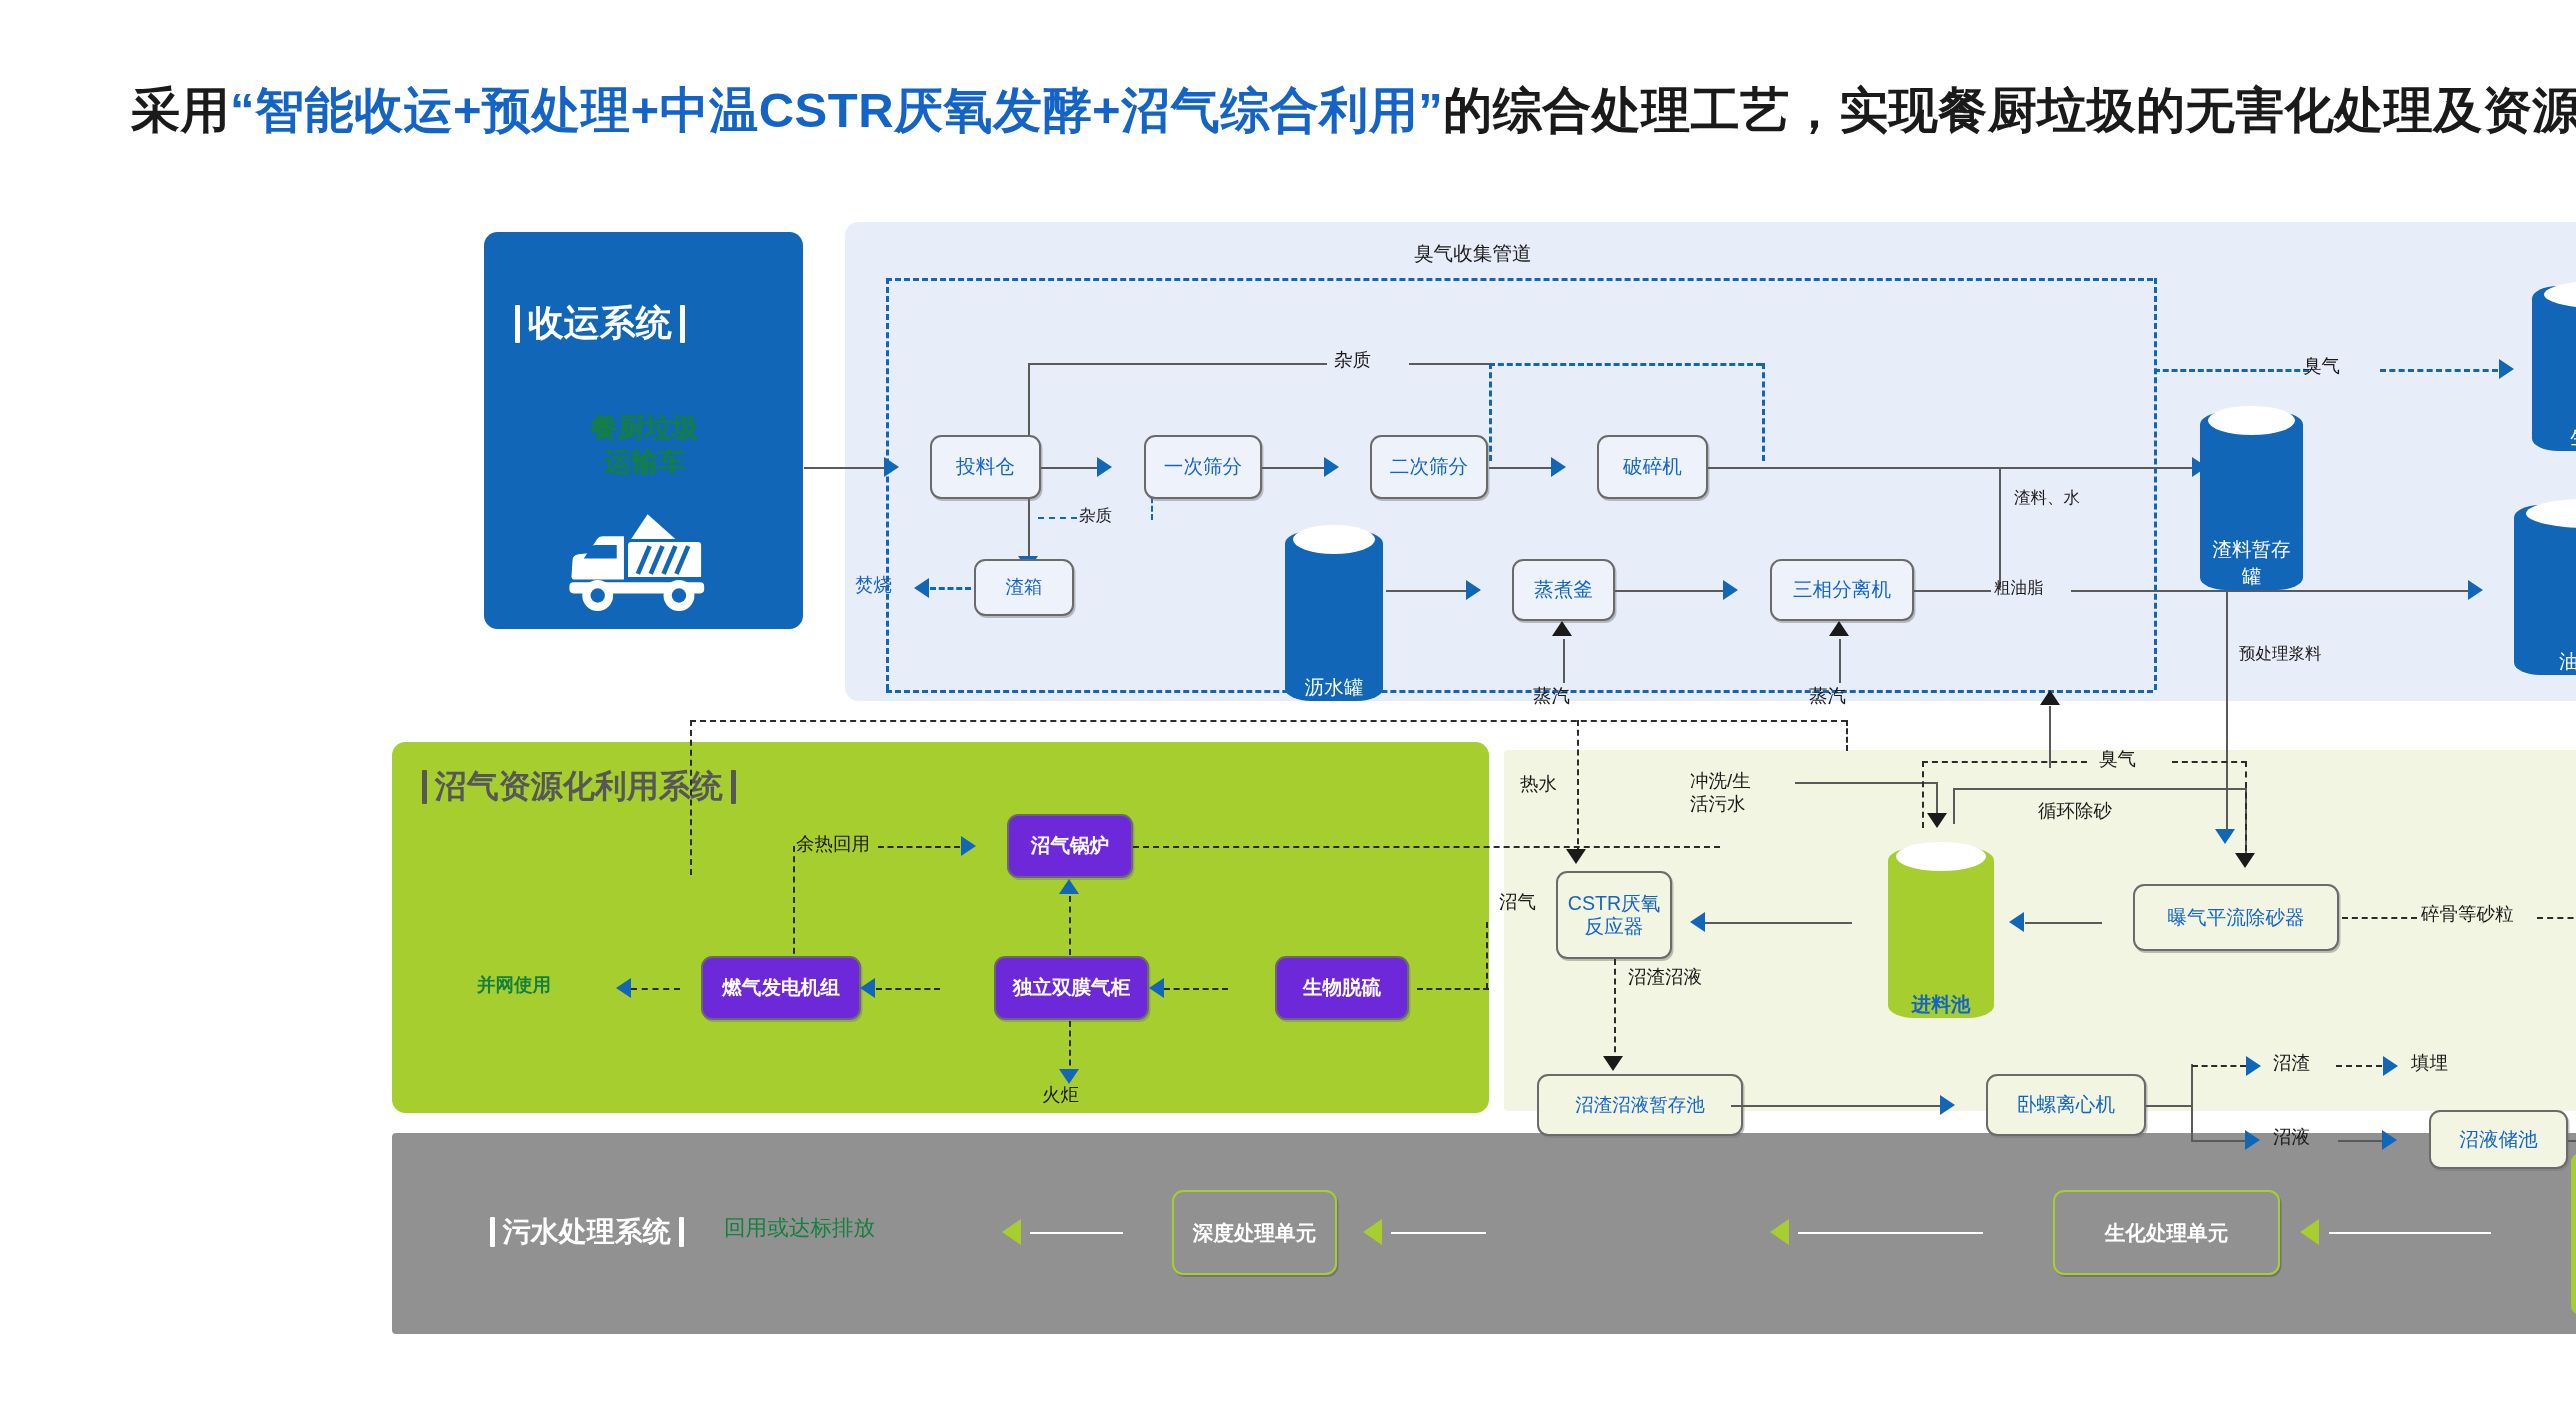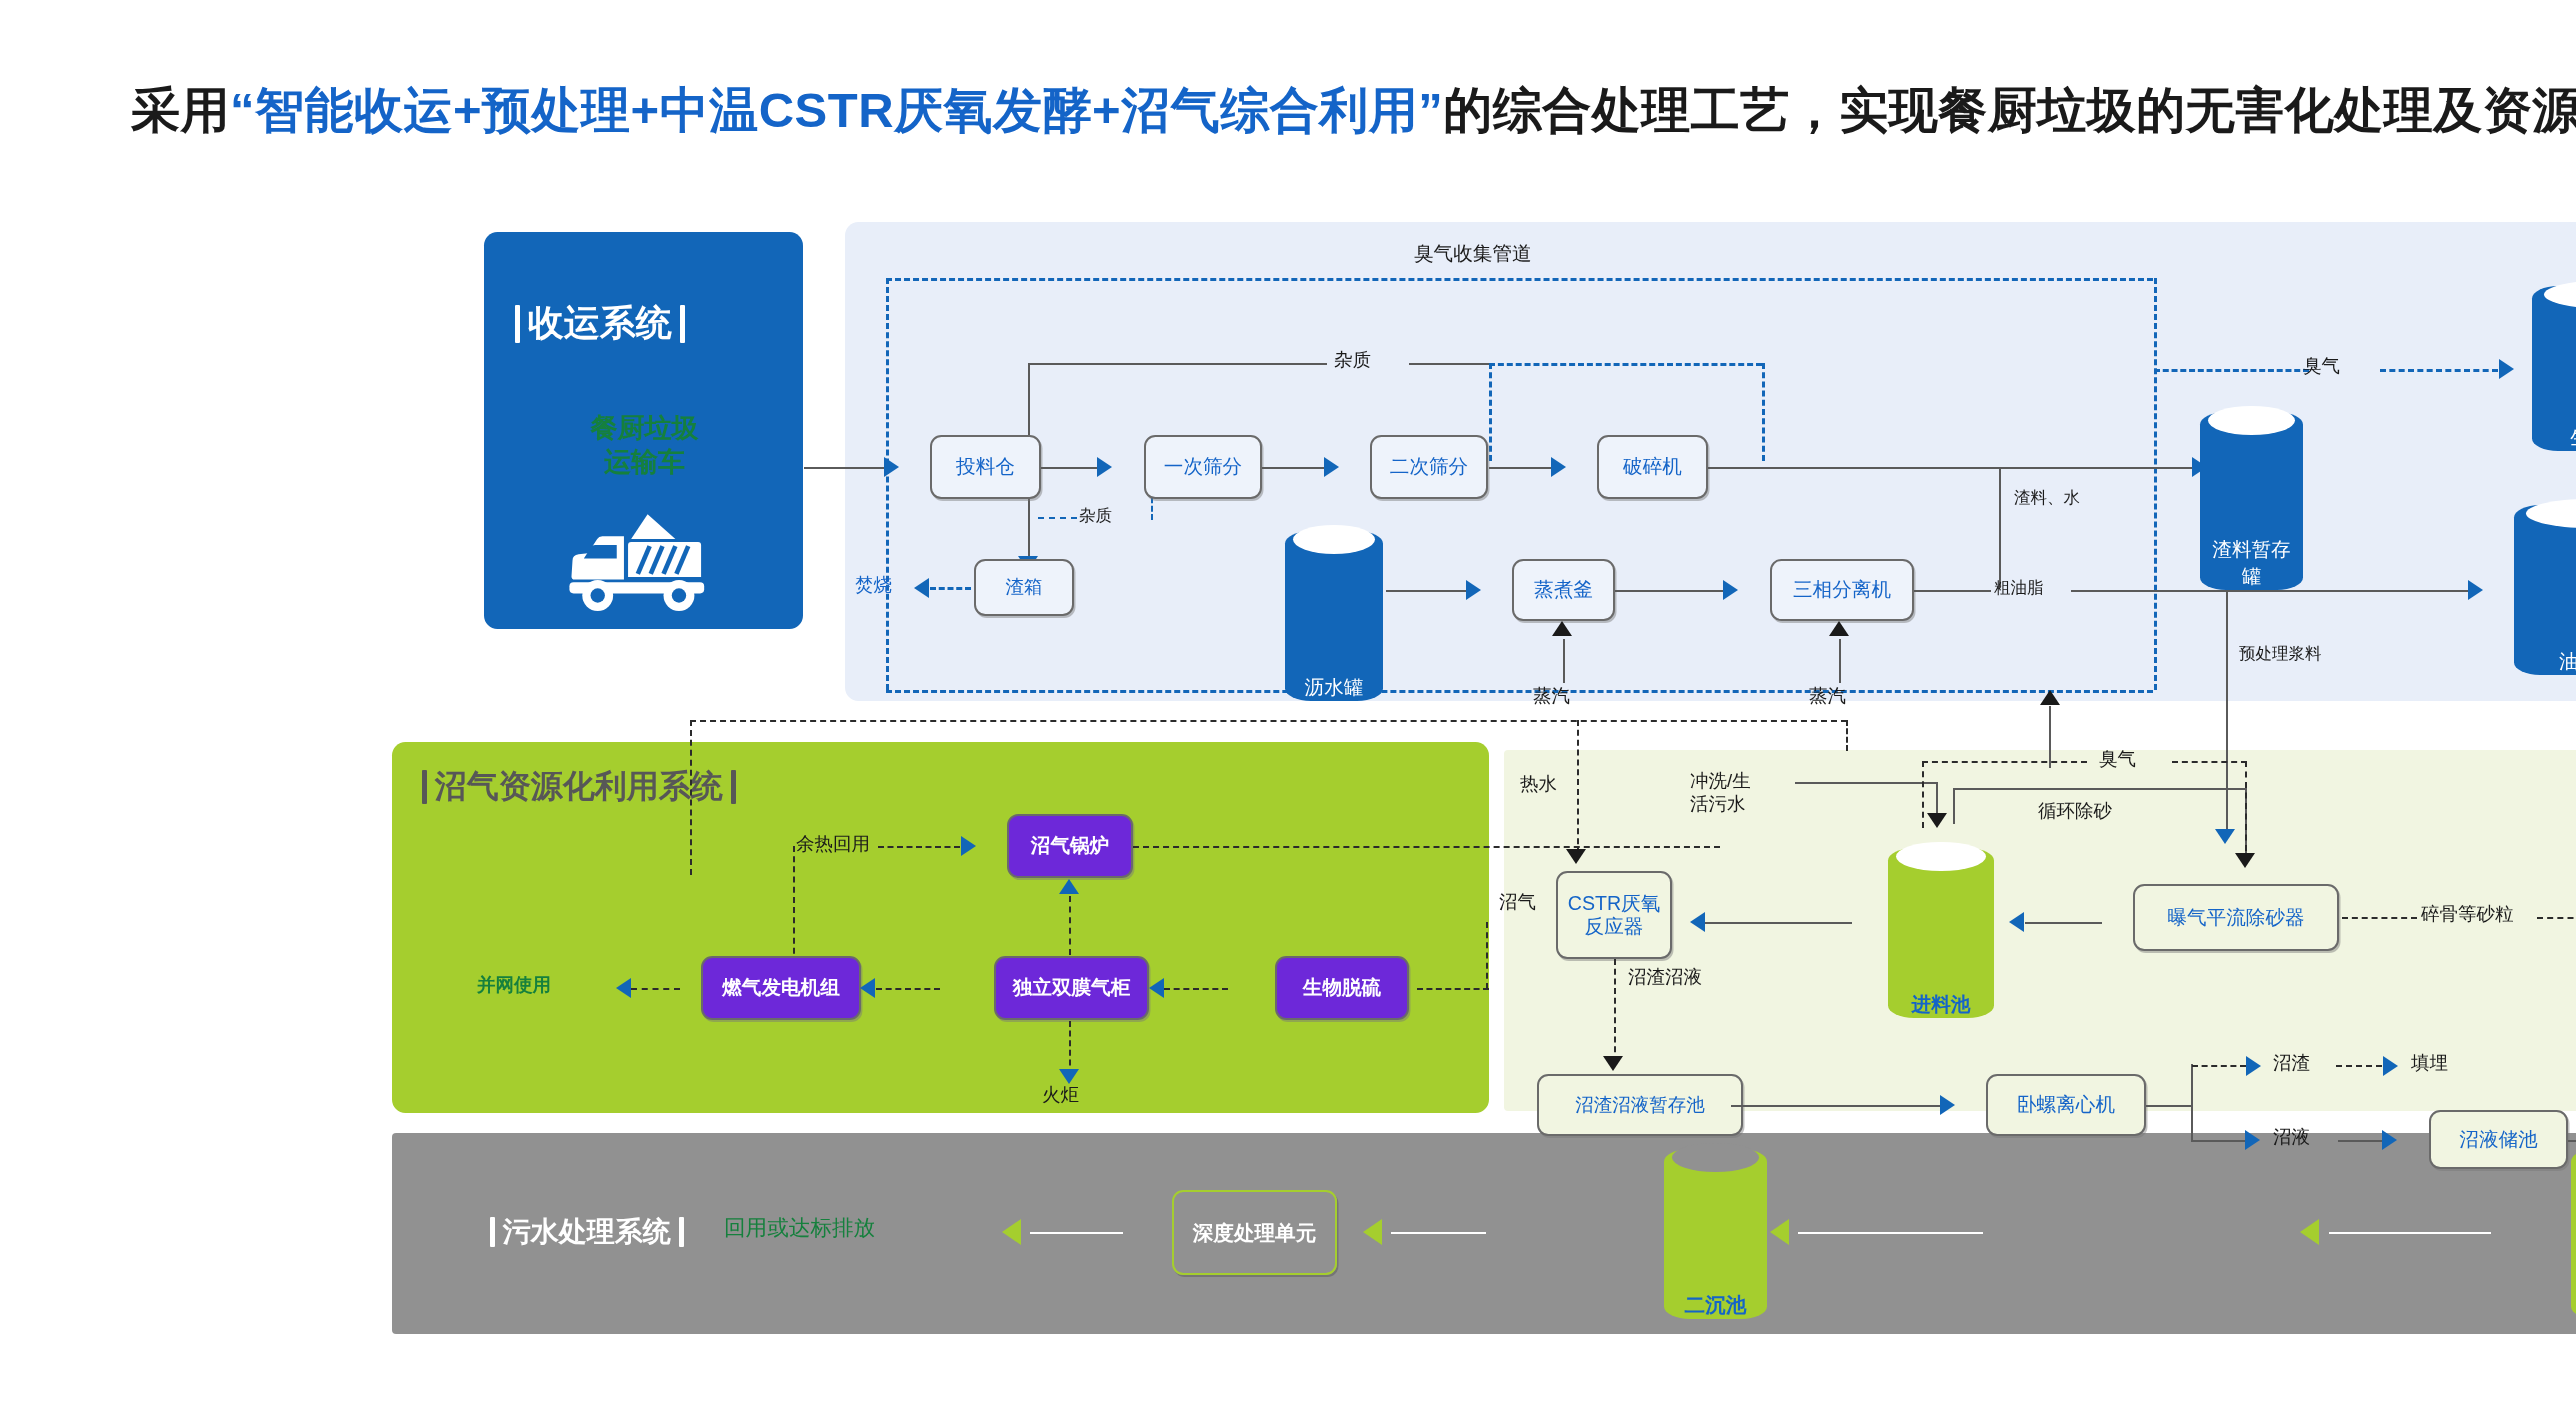--- a/index.html
+++ b/index.html
@@ -390,28 +390,27 @@
   <div class="ln h white" style="left:1030px;top:1232px;width:93px;"></div>
   <div class="ar grn l" style="left:1002px;top:1219px;"></div>
 
   <div class="nbox on-gray" style="left:1172px;top:1190px;width:165px;height:85px;font-size:20.6px;">
       <span>深度处理单元</span>
     </div>
 
   <div class="ln h white" style="left:1391px;top:1232px;width:95px;"></div>
   <div class="ar grn l" style="left:1363px;top:1219px;"></div>
 
-  <div class="cyl greengray" style="left:1664px;top:1149px;width:103px;height:170px;font-size:20.6px;">
-    <div class="cap"></div>
-    <span class="lbl">二沉池</span>
-  </div>
 
   <div class="ln h white" style="left:1798px;top:1232px;width:185px;"></div>
   <div class="ar grn l" style="left:1770px;top:1219px;"></div>
 
+  <div class="nbox on-gray" style="left:2053px;top:1190px;width:227px;height:85px;font-size:20.6px;">
+      <span>生化处理单元</span>
+    </div>
 
   <div class="ln h white" style="left:2329px;top:1232px;width:162px;"></div>
   <div class="ar grn l" style="left:2300px;top:1219px;"></div>
 
   <div class="cyl greengray" style="left:2571px;top:1149px;width:103px;height:170px;font-size:20.6px;">
     
     
   </div>
 
 </div>

